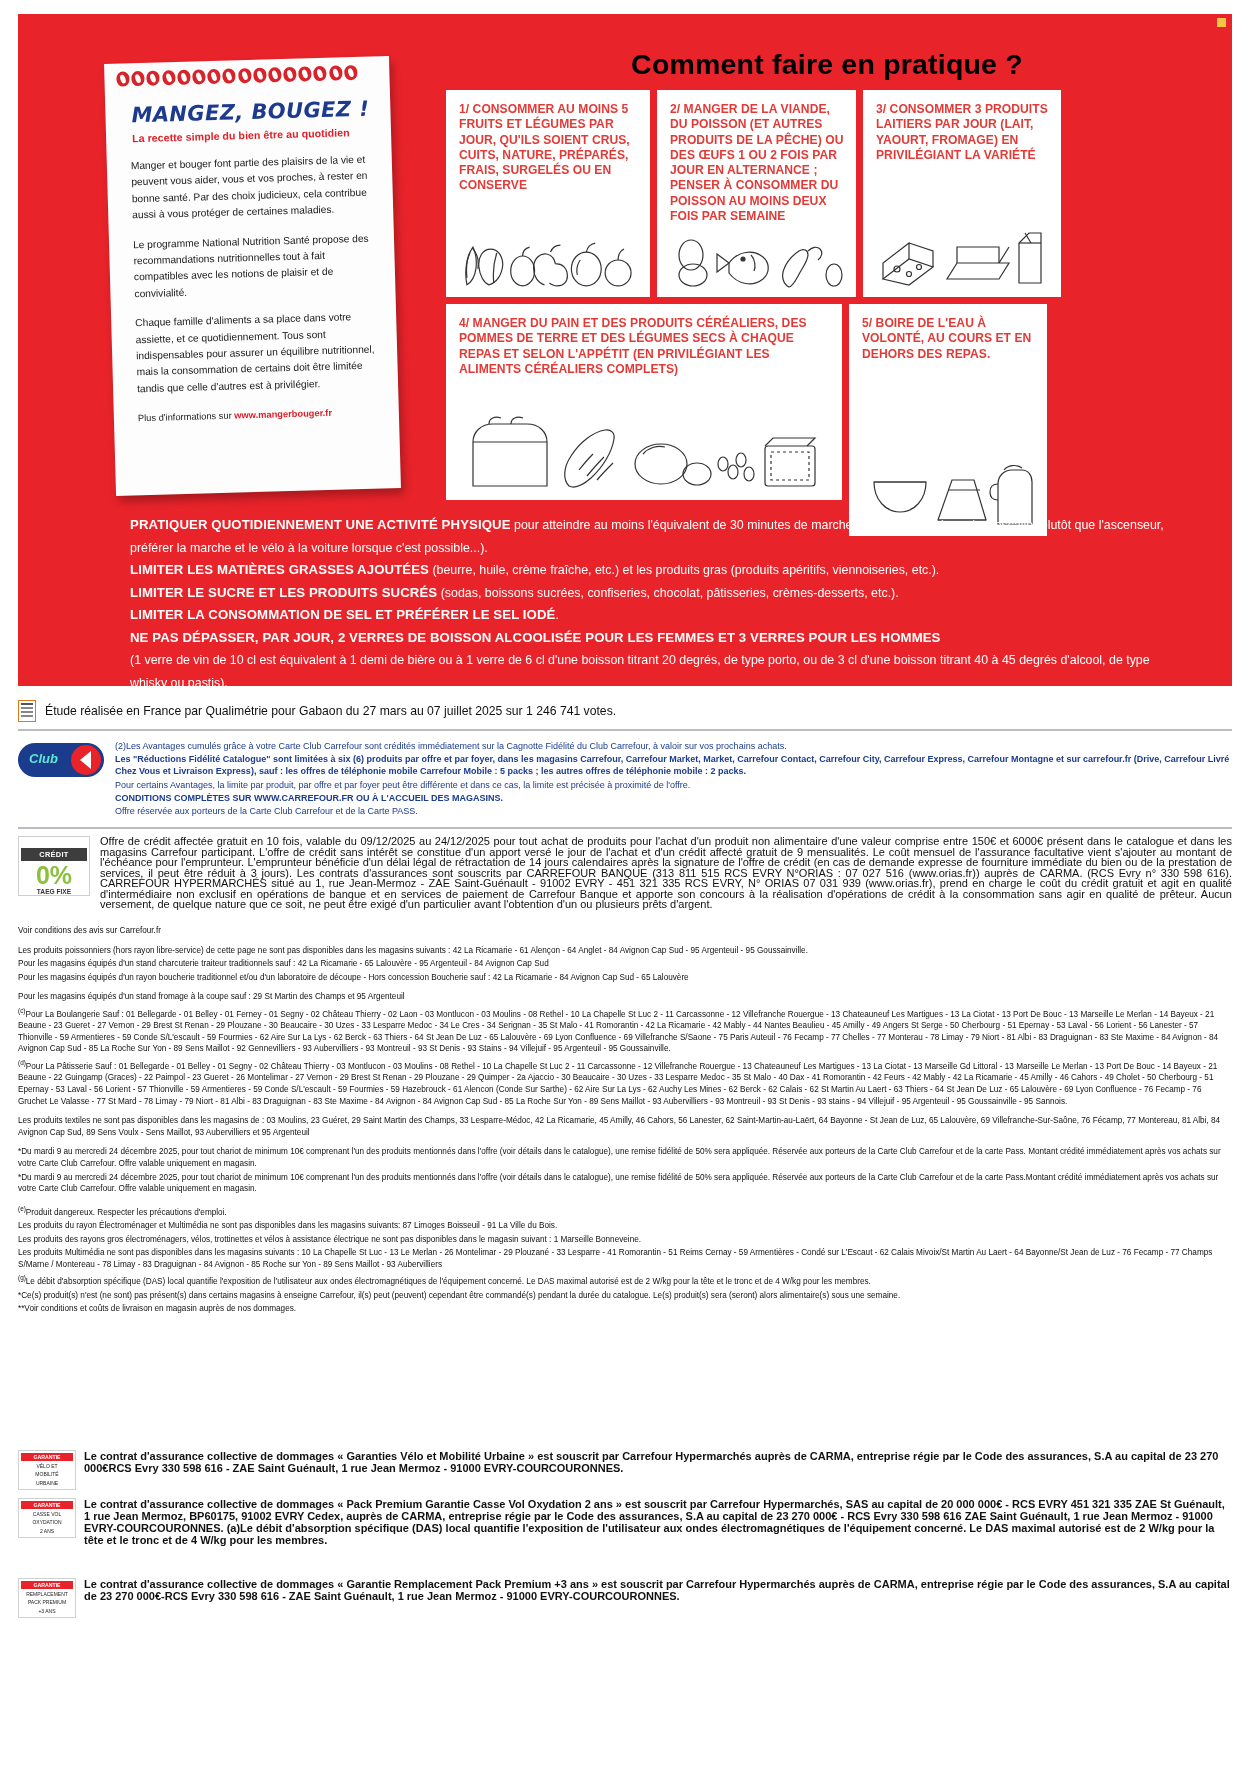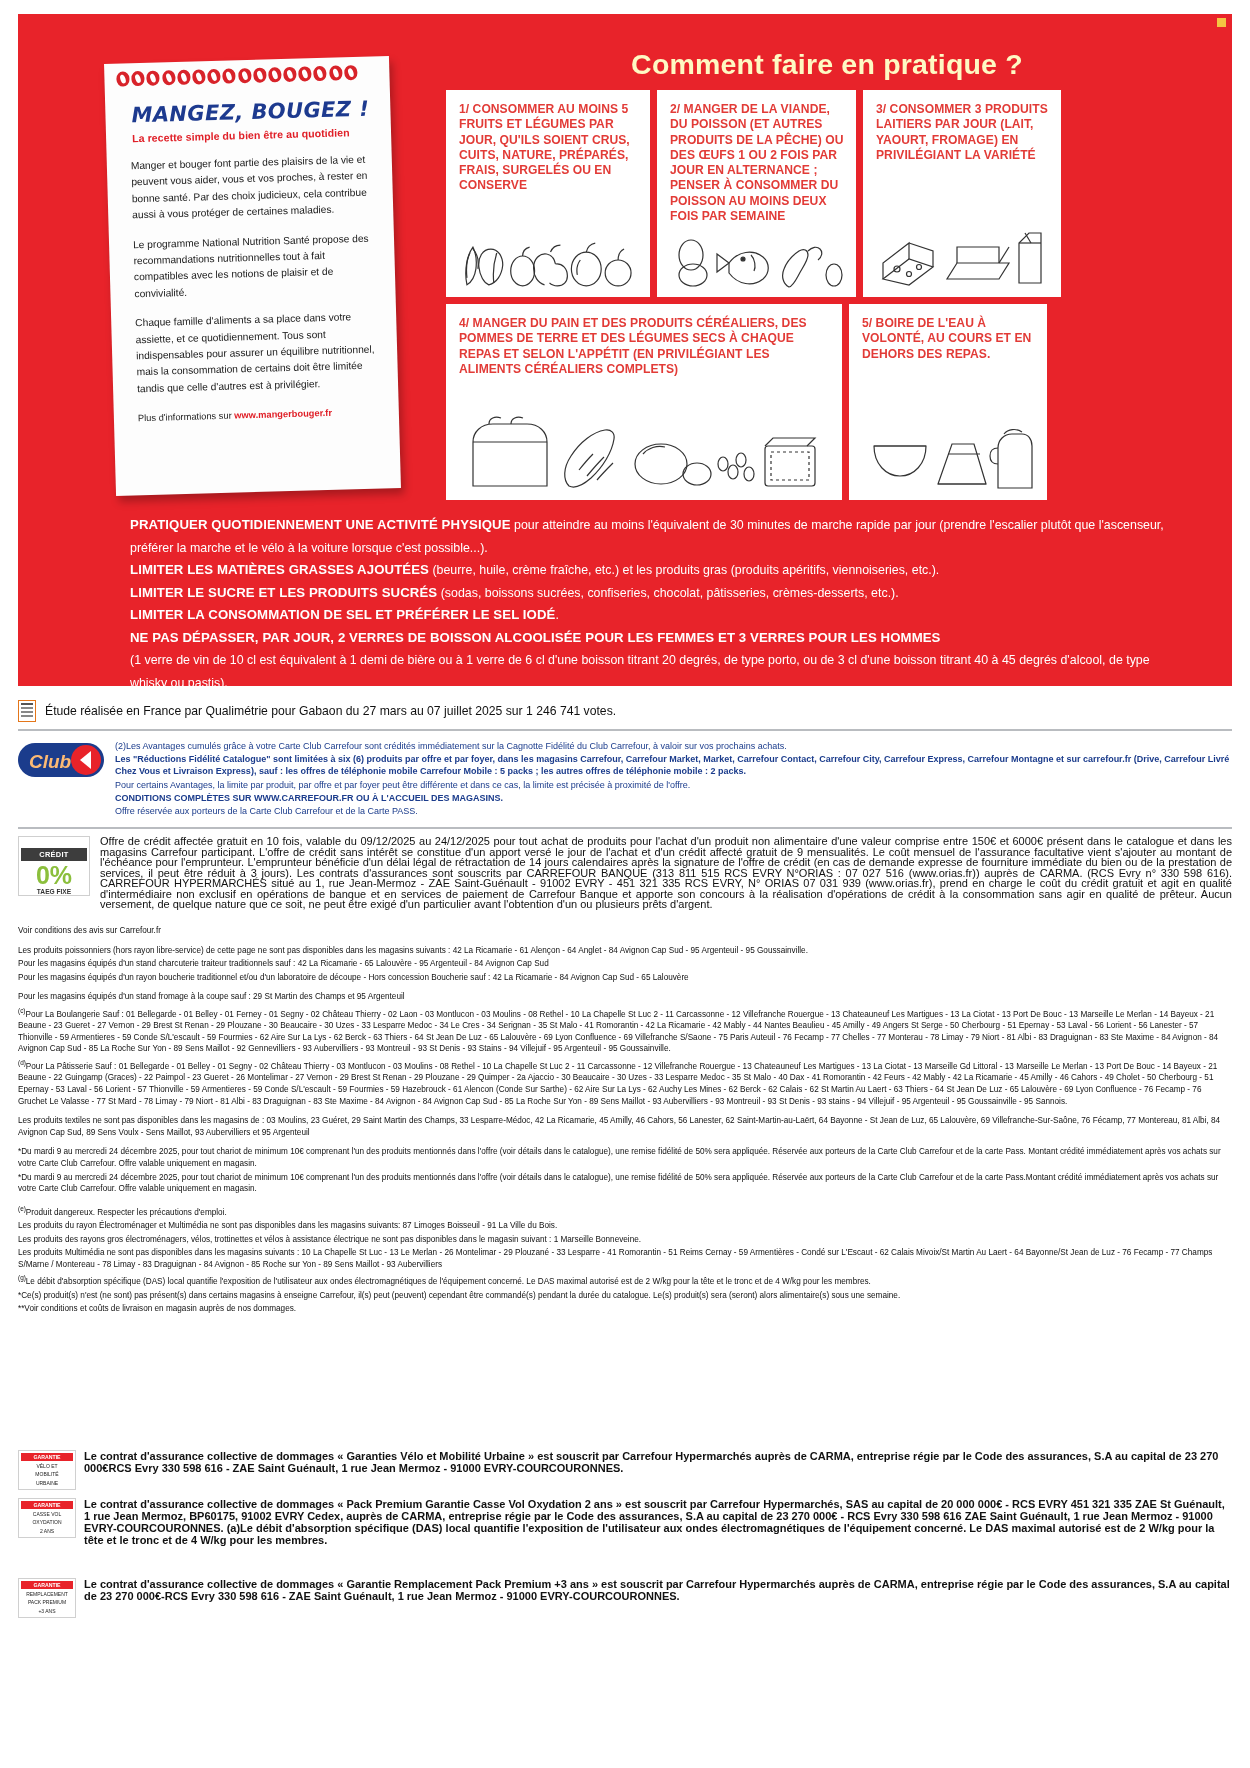--- a/index.html
+++ b/index.html
@@ -58,21 +58,21 @@
   .np-p {
     font-size:10.2px; line-height:16.4px; color:#1a1a1a;
     margin:0 0 13px 2px;
   }
   .np-link { font-size:9.3px; color:#222; margin:16px 0 0 2px; }
   .np-link b { color:#e02028; font-weight:bold; }
 
   
   .cfp-title {
     position:absolute; left:404px; top:34px; width:810px;
-    text-align:center; color:#fef9c3; font-weight:bold;
+    text-align:center; color:#000000; font-weight:bold;
     font-size:28.5px; letter-spacing:.2px;
   }
 
   
   .grid { position:absolute; left:404px; top:76px; width:816px;padding-left:24px; }
   .row { display:flex; gap:7px; }
   .row + .row { margin-top:7px; }
   .card {
     background:#fff; border:0; padding:12px 12px 8px 13px;
     display:flex; flex-direction:column;
@@ -81,21 +81,21 @@
     color:#e23b37; font-weight:bold; font-size:12.1px;
     line-height:15.3px; letter-spacing:.05px;
   }
   .card .art { flex:1; display:flex; align-items:flex-end; justify-content:center; padding-top:6px;}
   .card svg { display:block; }
 
   .c1 { width:204px; height:207px; }
   .c2 { width:199px; height:207px; }
   .c3 { width:198px; height:207px; }
   .c4 { width:396px; height:196px; }
-  .c5 { width:198px; height:196px;gap:8px; }
+  .c5 { width:198px; height:232px;gap:8px; }
 
   
   .bullets {
     position:absolute; left:112px; top:500px; width:1040px;
     color:#fff; font-size:12.4px; line-height:22.5px;
   }
   .bullets b { font-weight:bold; font-size:13.2px; letter-spacing:.1px; }
   .bullets .line { margin:0; }
 
   
@@ -118,22 +118,22 @@
   .club {
     position:absolute; left:18px; top:740px; width:1214px;
     display:flex; gap:11px;
     border-bottom:2px solid #b9bcc0; padding-bottom:9px;
   }
   .club-logo {
     flex:0 0 auto; width:86px; height:34px; border-radius:17px;
     background:#1b3c8c; position:relative; margin-top:3px;
   }
   .club-logo .cl-word{
-    position:absolute; left:11px; top:8px; color:#fdba74;
-    font-weight:bold; font-size:19px; font-style:italic;
+    position:absolute; left:11px; top:8px; color:#5eead4;
+    font-weight:bold; font-size:13px; font-style:italic;
   }
   .club-logo .cl-bub{
     position:absolute; right:3px; top:2px; width:30px; height:30px;
     background:#e8232a; border-radius:50%;
   }
   .club-logo .cl-bub:after{
     content:''; position:absolute; left:9px; top:6px;
     width:0;height:0;border-top:9px solid transparent;border-bottom:9px solid transparent;
     border-right:11px solid #fff;
   }

